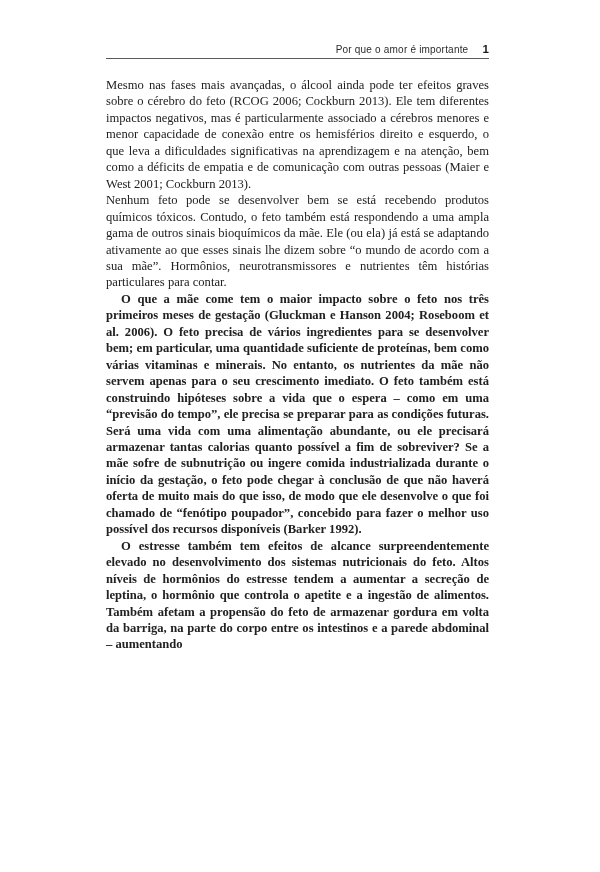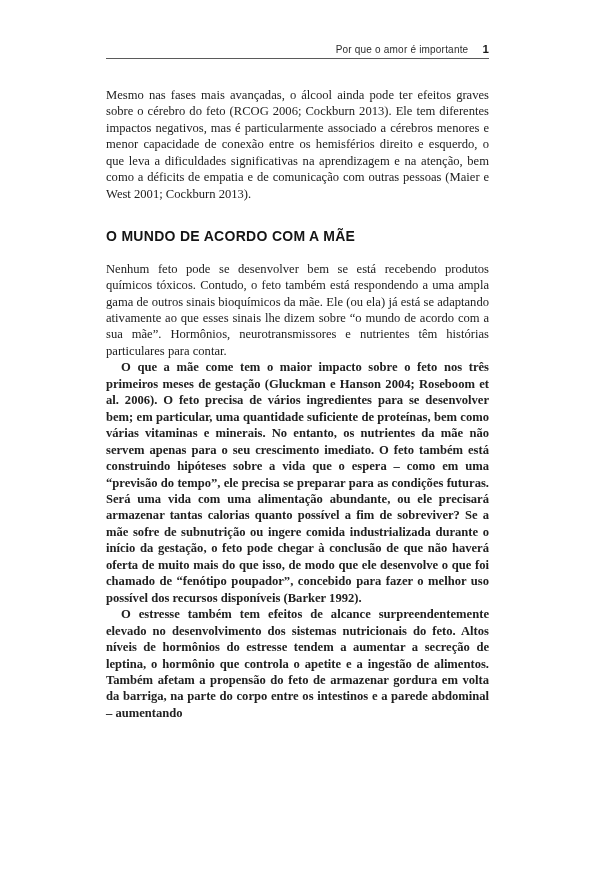--- a/index.html
+++ b/index.html
@@ -38,21 +38,21 @@
     font-weight: 700;
     font-size: 11.5px;
     color: #1a1a1a;
   }
   .rule {
     height: 0;
     border-top: 1.6px solid #5a5a5a;
     margin-top: 3px;
   }
   .body-text {
-    margin-top: 28px;
+    margin-top: 18px;
     font-size: 12.6px;
     line-height: 16.45px;
     text-align: justify;
     text-justify: inter-word;
     hyphens: auto;
     -webkit-hyphens: auto;
   }
   .body-text p {
     margin: 0;
   }
@@ -79,21 +79,20 @@
       <span class="running-title">Por que o amor é importante</span>
       <span class="pagenum">1</span>
     </div>
     <div class="rule"></div>
   </header>
 
   <main class="body-text">
 
     <p>Mesmo nas fases mais avançadas, o álcool ainda pode ter efeitos graves sobre o cérebro do feto (RCOG 2006; Cockburn 2013). Ele tem diferentes impactos negativos, mas é particularmente associado a cérebros menores e menor capacidade de conexão entre os hemisférios direito e esquerdo, o que leva a dificuldades significativas na aprendizagem e na atenção, bem como a déficits de empatia e de comunicação com outras pessoas (Maier e West 2001; Cockburn 2013).</p>
 
-    <h2 class="section-heading">O MUNDO DE ACORDO COM A MÃE</h2>
 
     <p>Nenhum feto pode se desenvolver bem se está recebendo produtos químicos tóxicos. Contudo, o feto também está respondendo a uma ampla gama de outros sinais bioquímicos da mãe. Ele (ou ela) já está se adaptando ativamente ao que esses sinais lhe dizem sobre “o mundo de acordo com a sua mãe”. Hormônios, neurotransmissores e nutrientes têm histórias particulares para contar.</p>
 
     <p class="indent">O que a mãe come tem o maior impacto sobre o feto nos três primeiros meses de gestação (Gluckman e Hanson 2004; Roseboom et al. 2006). O feto precisa de vários ingredientes para se desenvolver bem; em particular, uma quantidade suficiente de proteínas, bem como várias vitaminas e minerais. No entanto, os nutrientes da mãe não servem apenas para o seu crescimento imediato. O feto também está construindo hipóteses sobre a vida que o espera – como em uma “previsão do tempo”, ele precisa se preparar para as condições futuras. Será uma vida com uma alimentação abundante, ou ele precisará armazenar tantas calorias quanto possível a fim de sobreviver? Se a mãe sofre de subnutrição ou ingere comida industrializada durante o início da gestação, o feto pode chegar à conclusão de que não haverá oferta de muito mais do que isso, de modo que ele desenvolve o que foi chamado de “fenótipo poupador”, concebido para fazer o melhor uso possível dos recursos disponíveis (Barker 1992).</p>
 
     <p class="indent">O estresse também tem efeitos de alcance surpreendentemente elevado no desenvolvimento dos sistemas nutricionais do feto. Altos níveis de hormônios do estresse tendem a aumentar a secreção de leptina, o hormônio que controla o apetite e a ingestão de alimentos. Também afetam a propensão do feto de armazenar gordura em volta da barriga, na parte do corpo entre os intestinos e a parede abdominal – aumentando</p>
 
   </main>
 
 </div>

